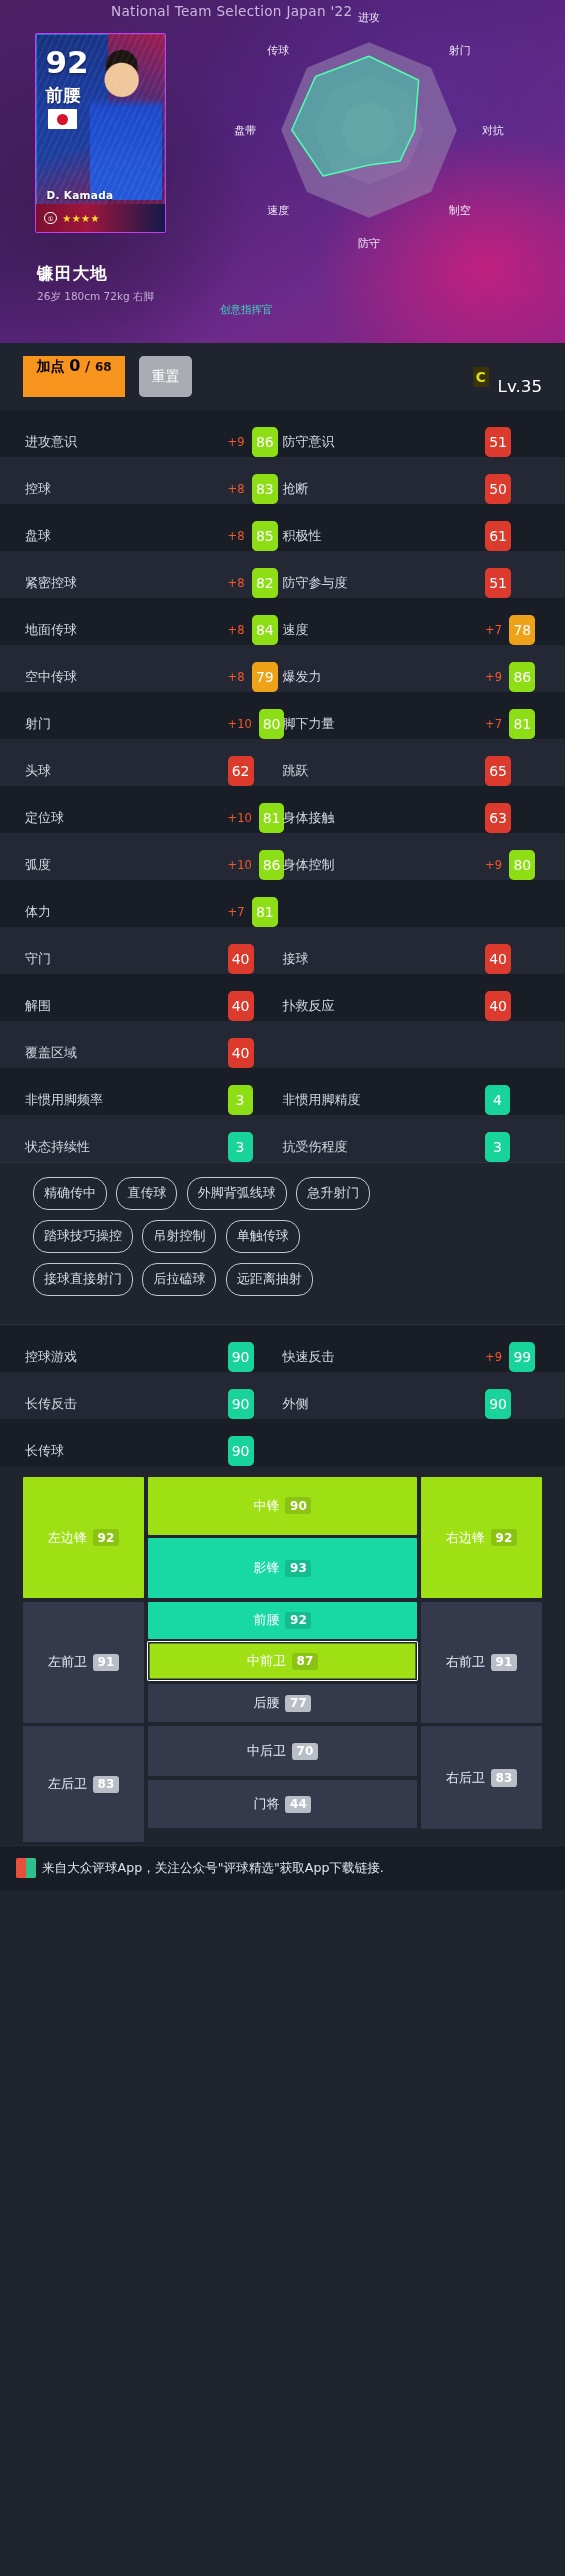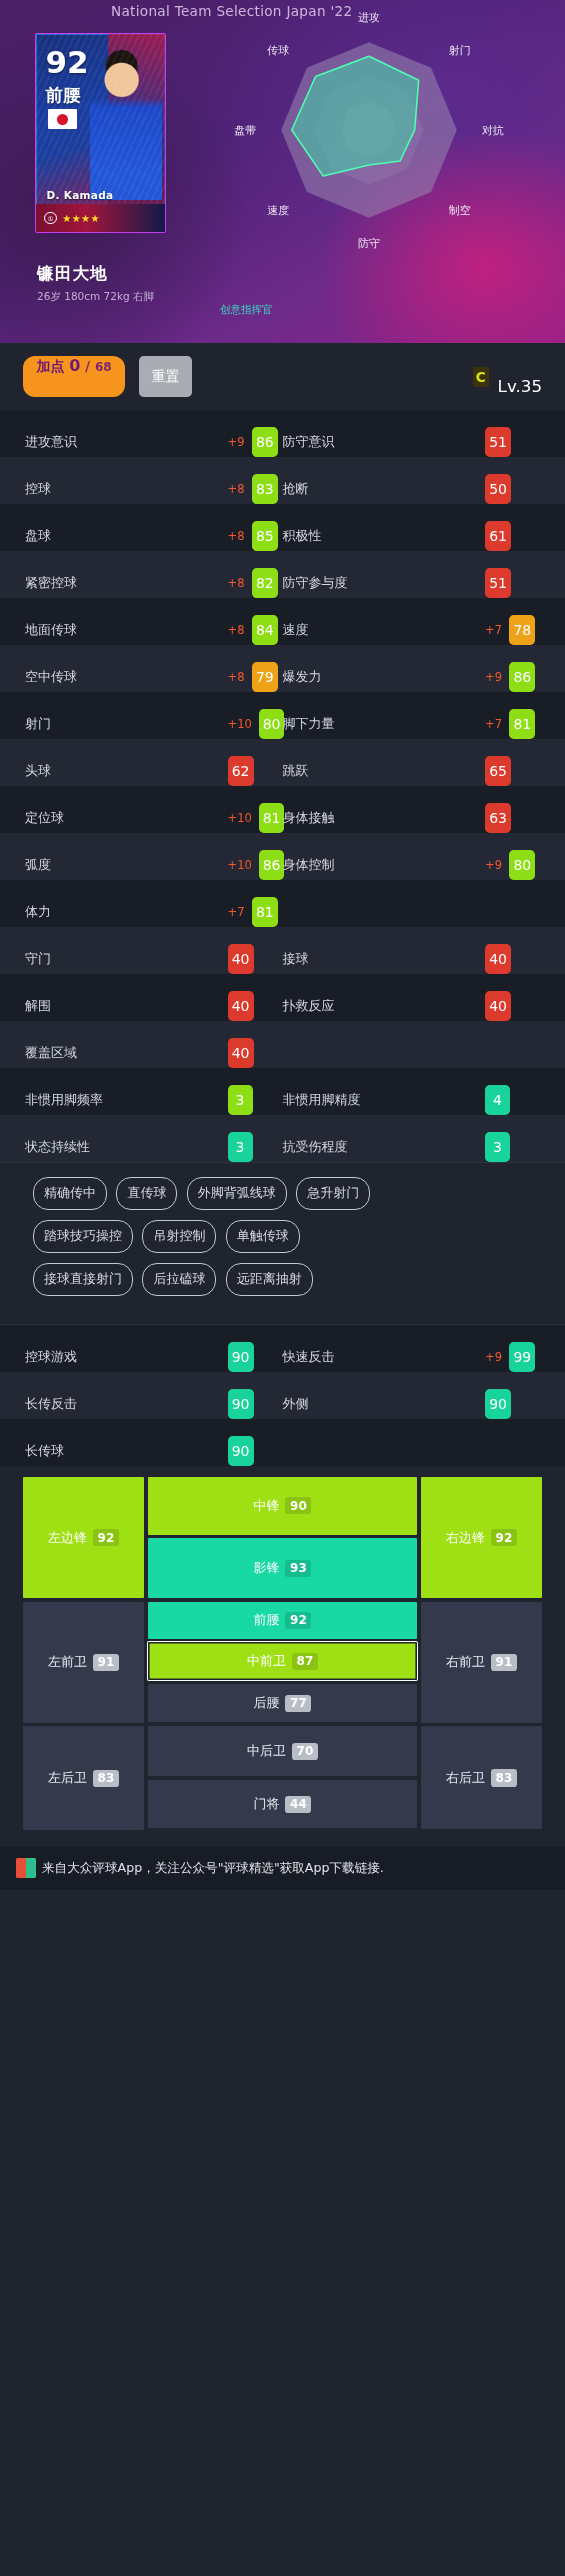--- a/index.html
+++ b/index.html
@@ -109,21 +109,21 @@
   .radar { position: absolute; left: 238px; top: 15.7px; width: 262px; height: 230px; text-align: center; }
   .radar svg { width: 100%; height: 100%; overflow: visible; }
   .radar-label { fill: #efe7f5; font-size: 21px; font-family: "DejaVu Sans", sans-serif; }
 
   
   .toolbar {
     height: 67px; display: flex; align-items: center;
     padding: 0 23px; background: #20242e;
   }
   .btn-add {
-    background: #f7941d; color: #701a75; border: none; border-radius: 12px;
+    background: #f7941d; color: #000000; border: none; border-radius: 0;
     height: 41px; padding: 0 13.6px; font-size: 14px; font-weight: 700;
     display: flex; align-items: baseline; gap: 4.7px; cursor: pointer;
     font-family: "DejaVu Sans", sans-serif;
   }
   .btn-add .cur { font-size: 16px; font-weight: 800; }
   .btn-add .sep { font-size: 14px; opacity: .85; }
   .btn-add .max { font-size: 12px; opacity: .9; }
   .btn-reset {
     margin-left: 13.6px; background: #a9acb3; color: #fff; border: none;
     border-radius: 4.7px; height: 41px; padding: 0 12.6px; font-size: 14px;
@@ -599,21 +599,21 @@
             <span class="pg-score">77</span>
           </div>
       </div>
       <div class="pg-cell" id="pos-rmf" style="width:121px;height:121px">
           <span>右前卫</span>
           <span class="pg-score">91</span>
         </div>
     </div>
 
     <div class="pg-band" style="height:103px">
-      <div class="pg-cell" id="pos-lb" style="width:121px;height:104px">
+      <div class="pg-cell" id="pos-lb" style="width:121px;height:116px">
           <span>左后卫</span>
           <span class="pg-score">83</span>
         </div>
       <div class="pg-col" style="flex:1">
         <div class="pg-cell" id="pos-cb" style="height:50px">
             <span>中后卫</span>
             <span class="pg-score">70</span>
           </div>
         <div class="pg-cell" id="pos-gk" style="height:48px">
             <span>门将</span>

